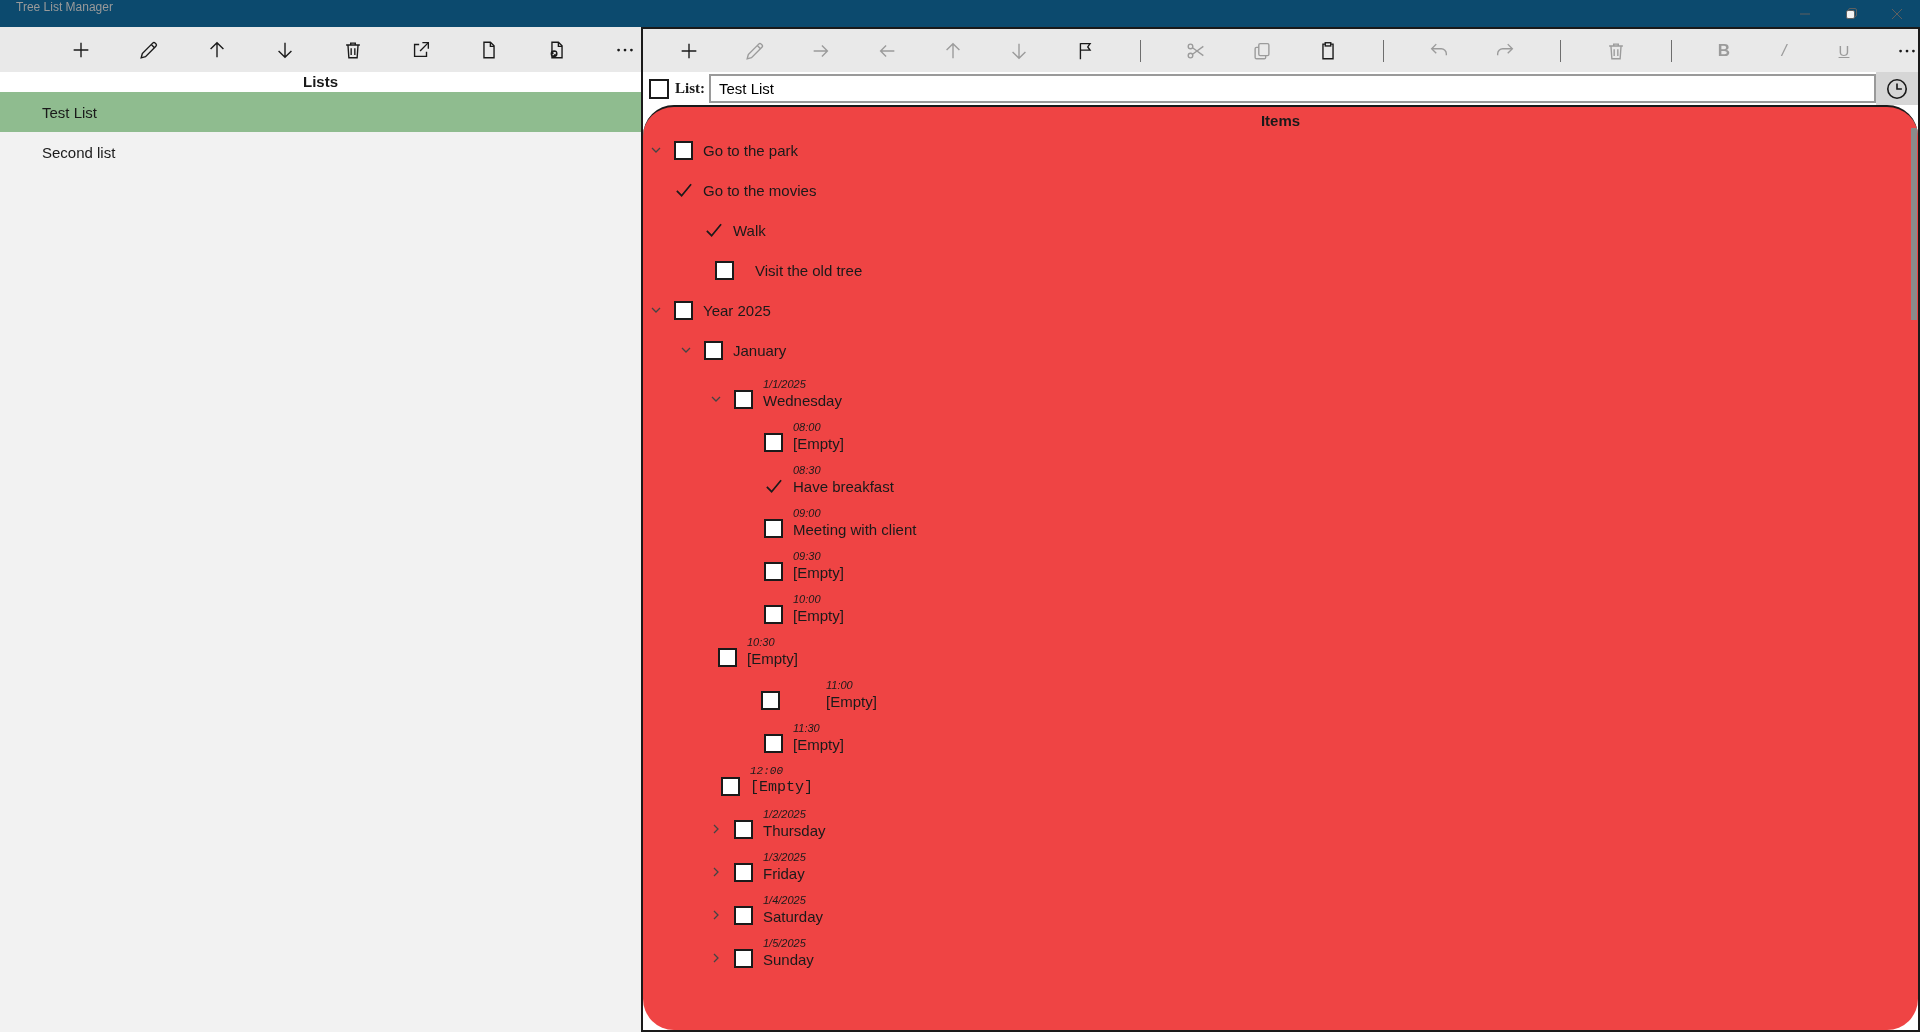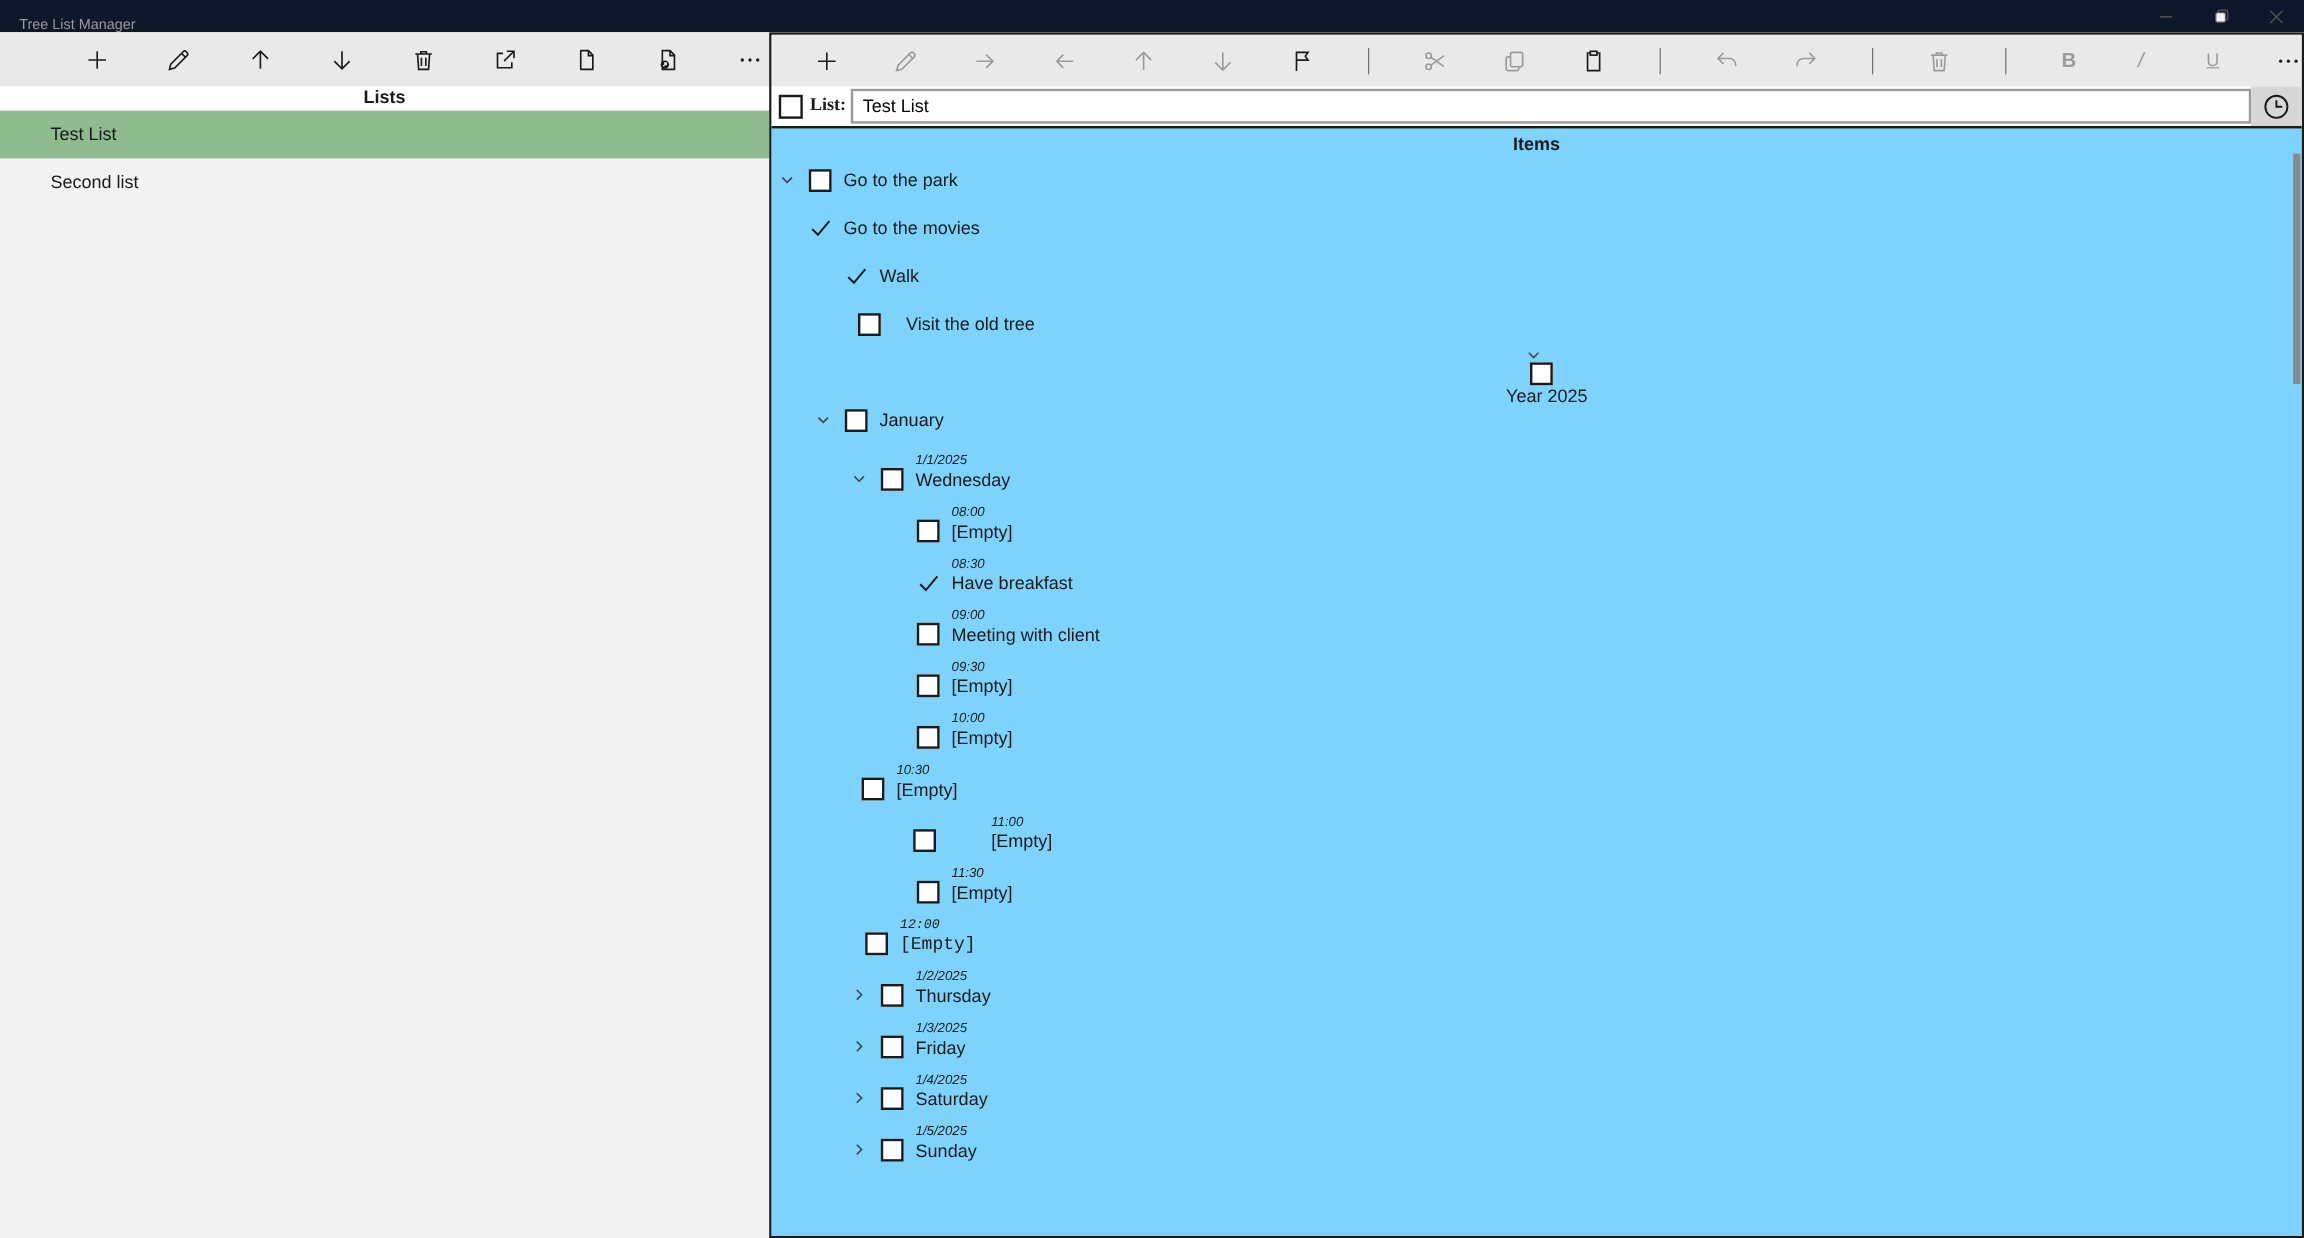--- a/index.html
+++ b/index.html
@@ -1,21 +1,21 @@
 <!DOCTYPE html>
 <html style="--selection-green: #8fbc8f;"><head>
 <meta charset="utf-8">
 <style>
   * { margin:0; padding:0; box-sizing:border-box; }
   html,body { width:1920px; height:1032px; overflow:hidden; background:#fff;
               font-family:"Liberation Sans", sans-serif; color:#1a1a1a; }
   .app { width:1920px; height:1032px; display:flex; flex-direction:column; overflow:hidden; }
 
   
-  .titlebar { height:27px; background:#0f172a; display:flex; align-items:flex-end; flex:none; }
+  .titlebar { height:27px; background:#0c4a6e; display:flex; align-items:flex-start; flex:none; }
   .titlebar .title { font-size:12px; color:#9a9a9a; padding-left:16px; flex:1; }
   .wincontrols { display:flex; height:27px; }
   .winbtn { width:46px; height:27px; display:flex; align-items:center; justify-content:center;
             color:#5f5f5f; background:transparent; border:none; }
   .winbtn svg { display:block; }
 
   
   .main { flex:1; display:flex; min-height:0; }
   .left-panel { width:641px; flex:none; display:flex; flex-direction:column; background:#f2f2f2; }
   .right-panel { flex:1; display:flex; flex-direction:column; min-width:0;
@@ -47,22 +47,22 @@
                  margin-left:6px; flex:none; }
   .listbar .lbl { font-weight:bold; font-size:15px; margin:0 4px 0 6px; white-space:nowrap;font-family:Liberation Serif, serif; }
   .listbar input { flex:1; height:29px; border:2px solid #9a9a9a; font-size:15px;
                    padding:0 8px; font-family:"Liberation Sans", sans-serif; outline:none; min-width:0; }
   .clockwrap { width:42px; height:33px; background:#d6d6d6; display:flex; align-items:center;
                justify-content:center; flex:none; }
   .clockbtn { border:none; background:transparent; padding:0; color:#1a1a1a;
               display:flex; align-items:center; justify-content:center; }
 
   
-  .items-area { flex:1; background:#7dd3fc; border-top:2px solid #1a1a1a; position:relative;
-                overflow:hidden; }
+  .items-area { flex:1; background:#ef4444; border-top:2px solid #1a1a1a; position:relative;
+                overflow:hidden;border-radius:31px; }
   .items-header { text-align:center; font-weight:bold; font-size:15px; padding:5px 0 0 0;
                   height:23px; }
   .tree-row { display:flex; align-items:center; height:40px; }
   .tree-row.double { height:43px; align-items:flex-end; padding-bottom:3px; }
   .expander { width:24px; flex:none; display:flex; align-items:center; color:#444; }
   .tree-row.double .expander { margin-bottom:5px; }
   .checkbox { width:19px; height:19px; border:2px solid #1a1a1a; background:#fff; flex:none; }
   .checkmark { width:19px; height:19px; flex:none; display:flex; align-items:center;
                justify-content:center; color:#1a1a1a; }
   .tree-row.double .checkbox, .tree-row.double .checkmark { margin-bottom:1px; }
@@ -310,21 +310,21 @@
                 <div class="label">Walk</div>
               </div>
             </div>
             <div class="tree-row" style="padding-left: 37px; gap: 11px;">
               <span class="expander"></span>
               <span class="checkbox"></span>
               <div class="txt">
                 <div class="label">Visit the old tree</div>
               </div>
             </div>
-            <div class="tree-row" style="padding-left: 7px; flex-direction: column;">
+            <div class="tree-row" style="padding-left: 7px;">
               <span class="expander">
                 <svg width="12" height="12" viewBox="0 0 12 12" fill="none" stroke="currentColor" stroke-width="1.3">
                   <path d="M2 4l4 4 4-4"></path>
                 </svg>
               </span>
               <span class="checkbox"></span>
               <div class="txt">
                 <div class="label">Year 2025</div>
               </div>
             </div>

